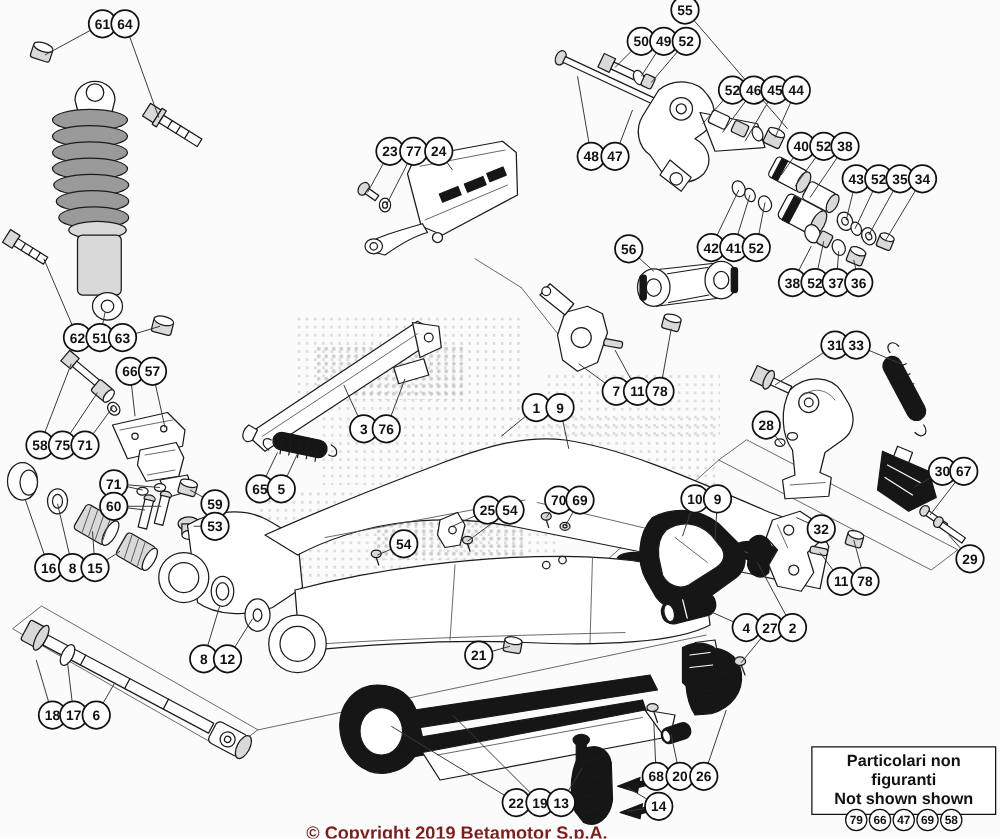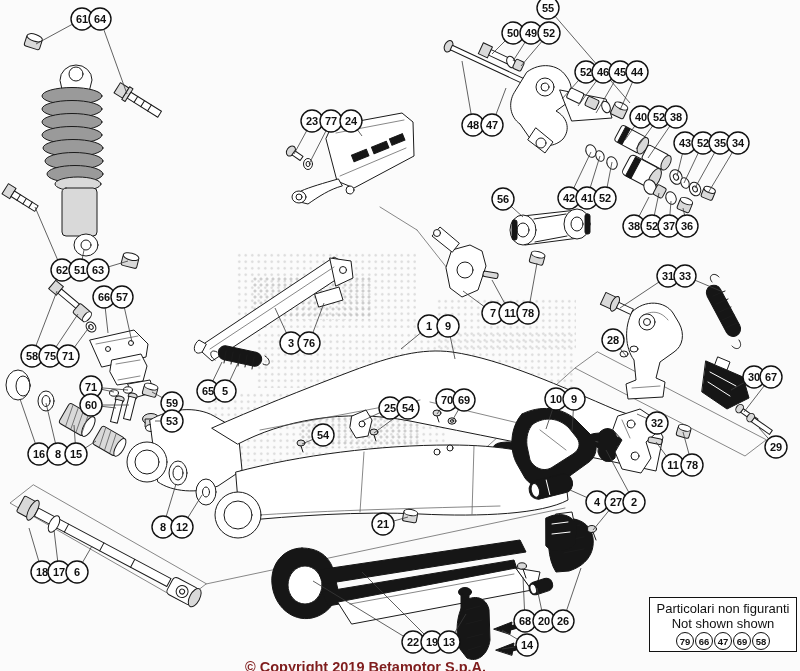--- a/index.html
+++ b/index.html
@@ -11,21 +11,21 @@
   .ln .w{fill:#ffffff;}
   .ln .lg{fill:#d9d9d9;}
   .ln .g{fill:#9a9a9a;}
   .ln .d{fill:#161616; stroke:#161616;}
   .ln .wd{stroke:#ffffff; stroke-width:1;}
   .ln .thin{stroke:#555; stroke-width:.7;}
   .dots{position:absolute; background-image:radial-gradient(#c4c4c4 1.1px, transparent 1.4px); background-size:6.5px 6.5px; opacity:.55; pointer-events:none;}
   .dots.dk{background-image:radial-gradient(#b0b0b0 1.4px, transparent 1.7px); background-size:6px 6px; opacity:.6;}
   #copyright{position:absolute; left:245px; top:647px; width:260px; text-align:left; font-size:14.5px; font-weight:bold; color:#7f1d1d;margin-top:12px;}
   #notshown{position:absolute; left:649px; top:597px; width:146px; height:53px; border:1.5px solid #111; background:#fff; text-align:center;}
-  #notshown .t{font-size:13px; font-weight:normal; color:#111; line-height:15px;}
+  #notshown .t{font-size:13px; font-weight:bold; color:#111; line-height:15px;}
   #notshown .t.first{margin-top:3px;}
   #ns-list{display:flex; justify-content:center; gap:1px; margin-top:1px;text-align:right;}
   #ns-list span{display:inline-flex; align-items:center; justify-content:center; width:16px; height:16px; border:1.2px solid #111; border-radius:50%; font-size:9.5px; font-weight:bold; color:#111; background:#fff;}
   .co-circle{fill:#fff; stroke:#111; stroke-width:1.4;}
   .co-num{font:bold 11px "Liberation Sans", sans-serif; fill:#111; text-anchor:middle;}
   .leader{stroke:#3a3a3a; stroke-width:.8; fill:none;}
 </style>
 </head>
 <body>
 

